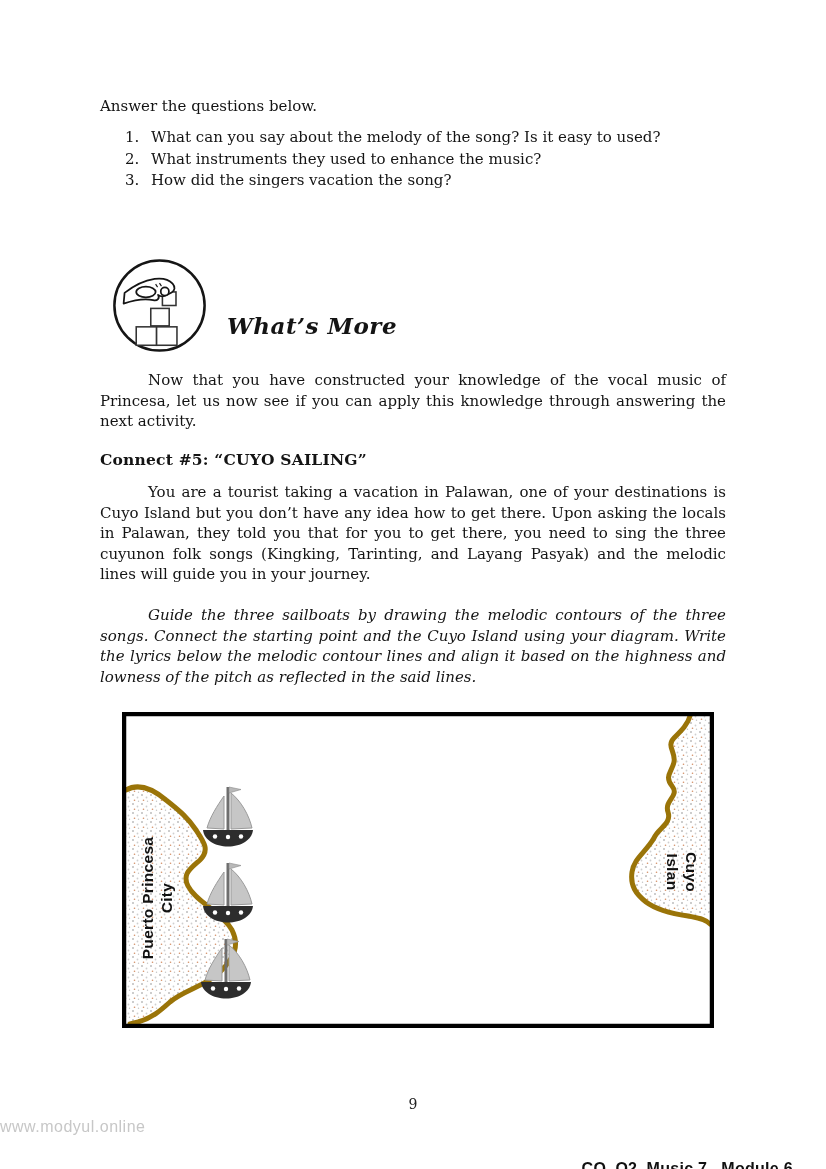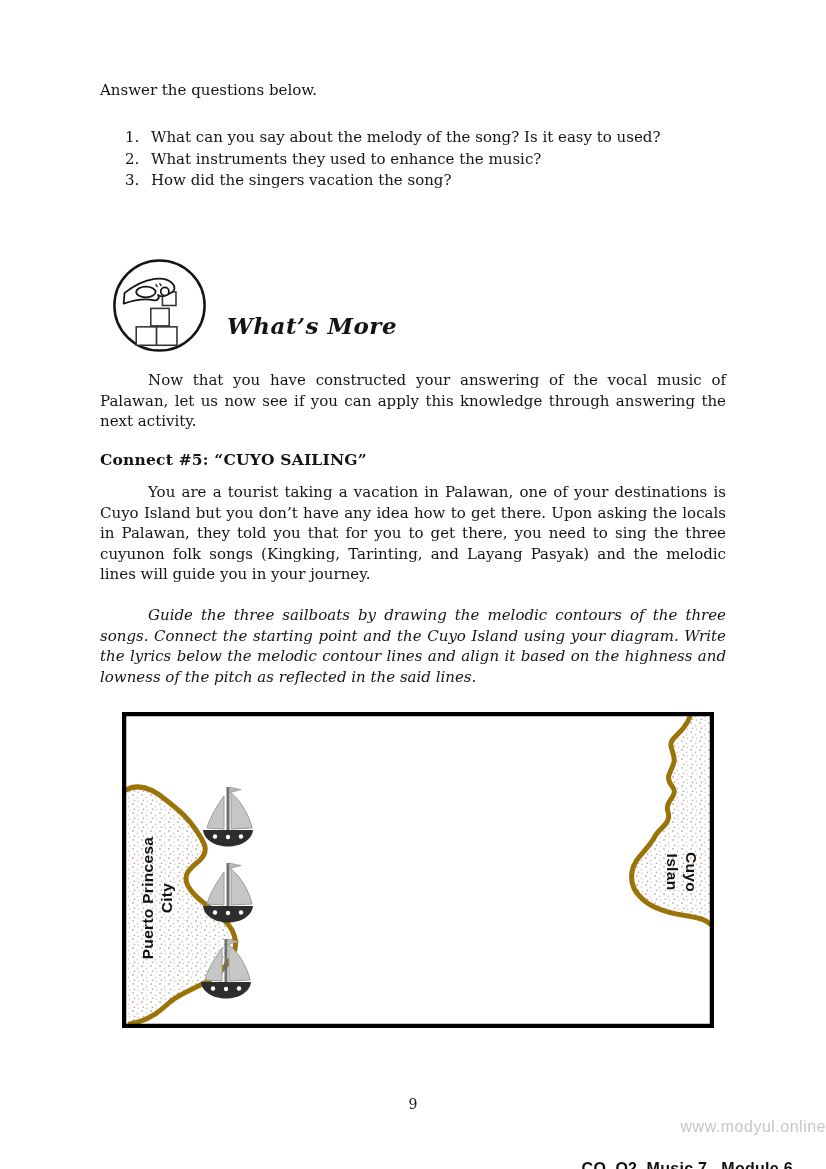--- a/index.html
+++ b/index.html
@@ -29,35 +29,35 @@
     position:absolute;font-family:"Liberation Sans", sans-serif;
     font-weight:bold;font-size:15.5px;line-height:19px;text-align:center;
     color:#111;letter-spacing:.3px;white-space:nowrap;
   }
   .label-left{width:150px;height:38px;left:-40px;top:167px;transform:rotate(-90deg);}
   .label-right{width:84px;height:38px;left:518px;top:141px;transform:rotate(90deg);}
   .footer-pagenum{
     left:0;top:1096px;width:826px;text-align:center;font-size:14px;color:#222;
   }
   .footer-watermark{
-    left:0;top:1118px;width:826px;text-align:right;
+    left:0;top:1118px;width:826px;text-align:left;
     font-family:"Liberation Sans", sans-serif;font-size:16px;color:#c7c7c7;
     letter-spacing:.5px;
   }
   .footer-module{
     right:33px;top:1160px;font-family:"Liberation Sans", sans-serif;
     font-weight:bold;font-size:16px;color:#111;letter-spacing:.3px;
   }
 </style>
 </head>
 <body>
 
 <div class="page">
 
-  <p class="abs body-text lead" style="left:100px;top:80px;width:626px;">Answer the questions below.</p>
+  <p class="abs body-text lead" style="left:100px;top:96px;width:626px;">Answer the questions below.</p>
 
   <div class="abs q-list" style="left:125px;top:127px;width:596px;">
     <div class="q-row">
       <span class="q-num">1.</span>
       <span class="q-text">What can you say about the melody of the song? Is it easy to used?</span>
     </div>
     <div class="q-row">
       <span class="q-num">2.</span>
       <span class="q-text">What instruments they used to enhance the music?</span>
     </div>
@@ -83,21 +83,21 @@
                  C 66.5,31 66,34.5 62.5,36.5 L 57,39.5 C 54,41 50.5,40.5 48.5,39
                  C 50.5,42.5 48,45.5 43.5,44.5 C 35,42.5 25,44 13,48 Z"></path>
         <ellipse cx="36" cy="36" rx="10" ry="5.5"></ellipse>
         <circle cx="55.5" cy="35.5" r="4.2"></circle>
       </g>
       <path d="M 46,28 L 48,31 M 50,27 L 52,30" stroke="#151515" stroke-width="1.2" fill="none"></path>
     </svg>
   </div>
   <div class="abs wm-title" style="left:227px;top:290px;">What’s More</div>
 
-  <p class="abs body-text indent" style="left:100px;top:370px;width:626px;">Now that you have constructed your answering of the vocal music of Palawan, let us now see if you can apply this knowledge through answering the next activity.</p>
+  <p class="abs body-text indent" style="left:100px;top:370px;width:626px;">Now that you have constructed your knowledge of the vocal music of Princesa, let us now see if you can apply this knowledge through answering the next activity.</p>
 
   <div class="abs activity-heading" style="left:100px;top:450px;">Connect #5: “CUYO SAILING”</div>
 
   <p class="abs body-text indent" style="left:100px;top:482px;width:626px;">You are a tourist taking a vacation in Palawan, one of your destinations is Cuyo Island but you don’t have any idea how to get there. Upon asking the locals in Palawan, they told you that for you to get there, you need to sing the three cuyunon folk songs (Kingking, Tarinting, and Layang Pasyak) and the melodic lines will guide you in your journey.</p>
 
   <p class="abs body-text indent instructions" style="left:100px;top:605px;width:626px;">Guide the three sailboats by drawing the melodic contours of the three songs. Connect the starting point and the Cuyo Island using your diagram. Write the lyrics below the melodic contour lines and align it based on the highness and lowness of the pitch as reflected in the said lines.</p>
 
   <div class="diagram">
     <svg width="592" height="316" viewBox="0 0 592 316">
       <defs>

